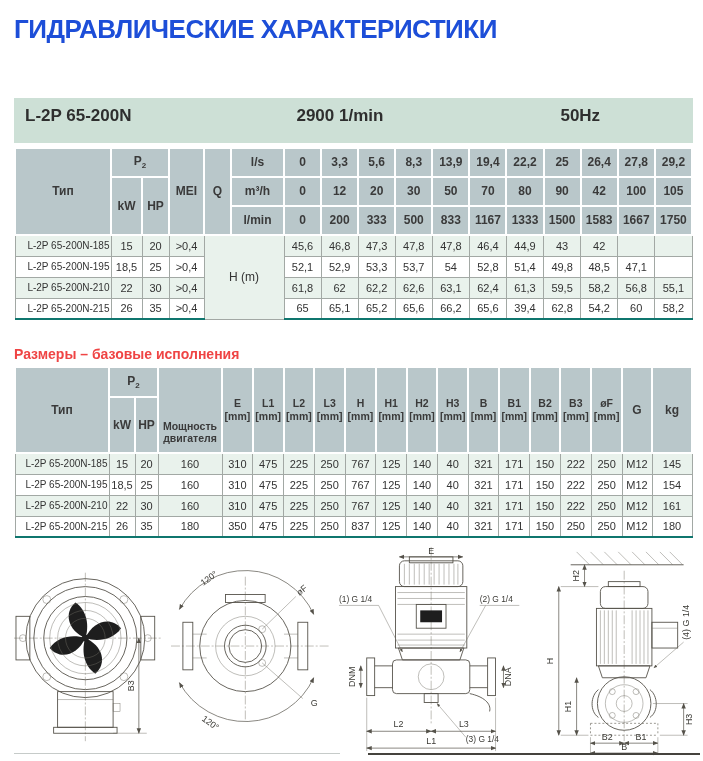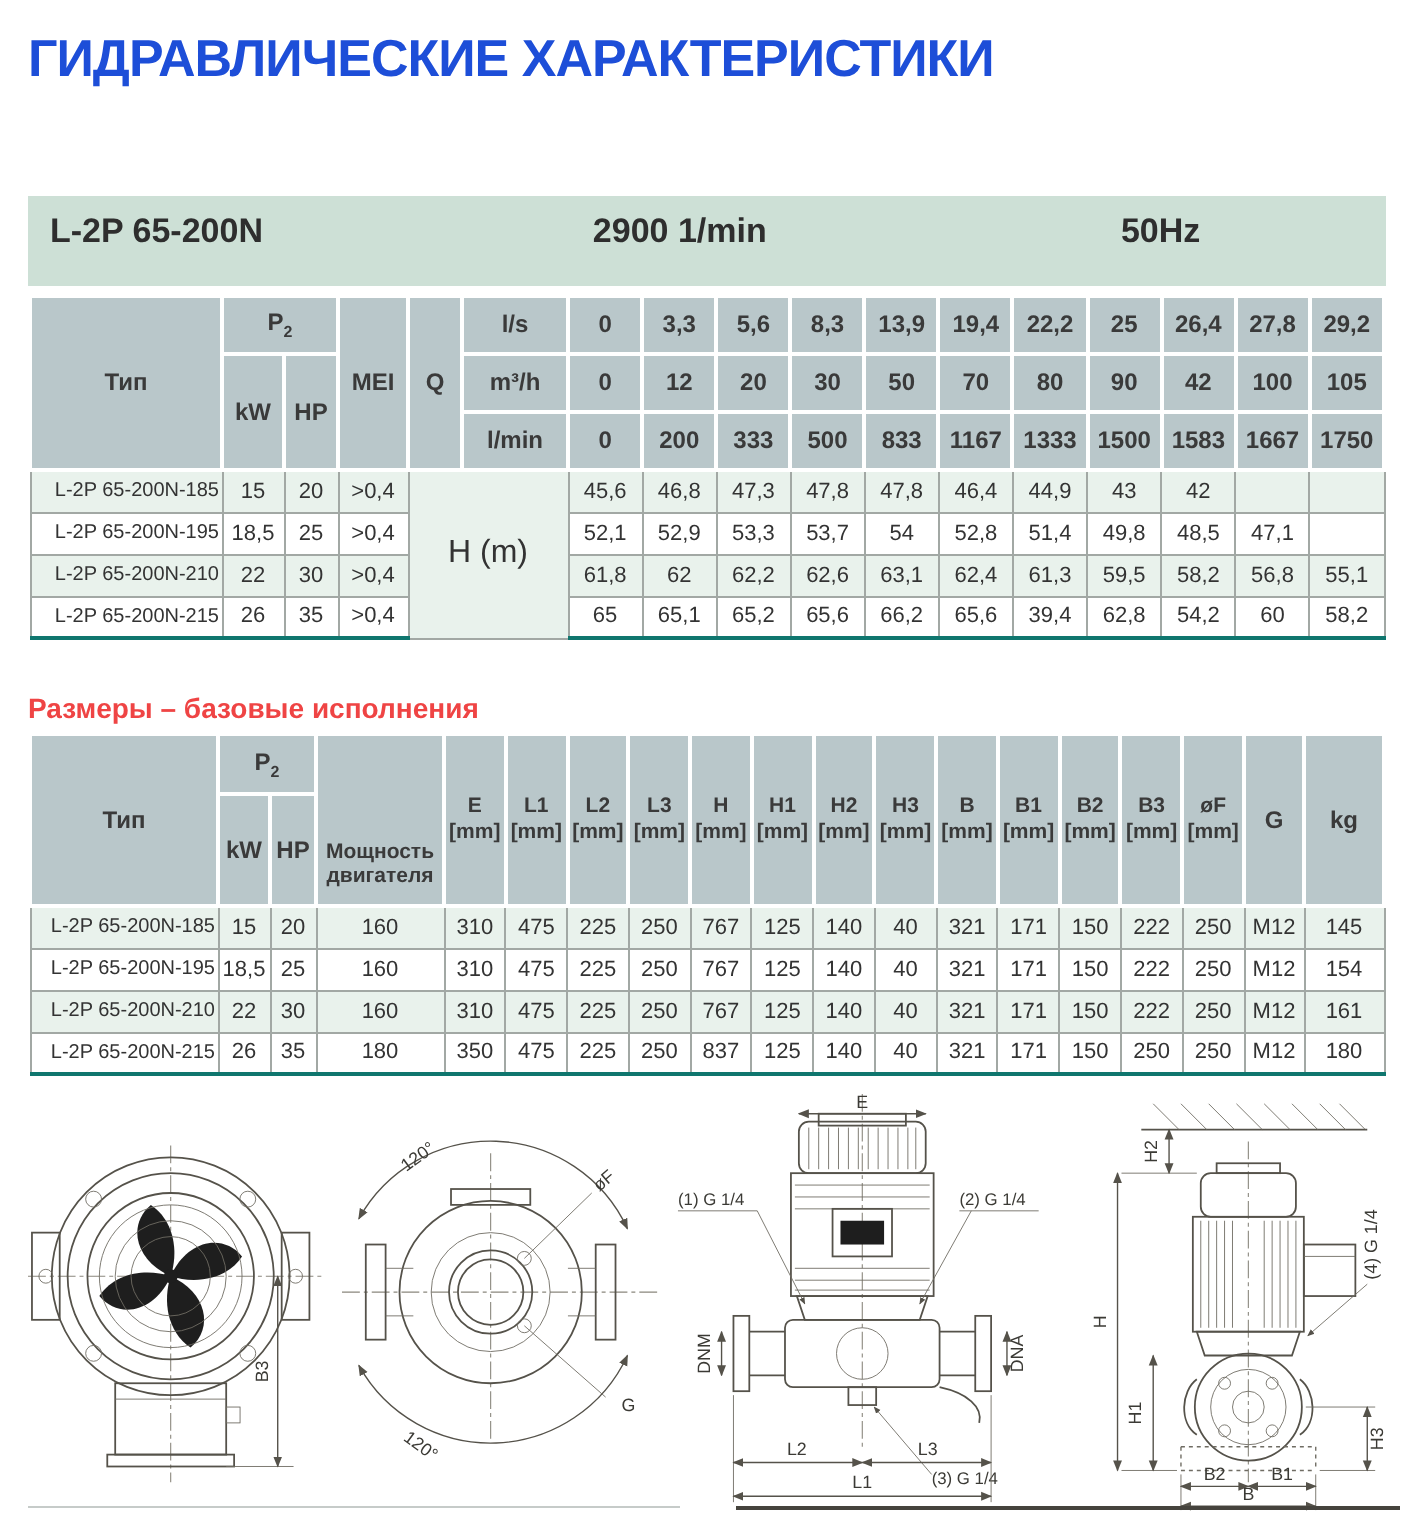--- a/index.html
+++ b/index.html
@@ -16,21 +16,21 @@
   .band .speed { left:48%; transform:translateX(-50%); }
   .band .freq  { left:83.4%; transform:translateX(-50%); }
 
   table.tbl { border-collapse:collapse; table-layout:fixed; width:679px; margin-top:4px; }
   .tbl th { background:#b9c7ca; border:2px solid #fff; font-size:12px; font-weight:bold; color:#3a3a3a;
             text-align:center; vertical-align:middle; padding:0; line-height:1.2; }
   .tbl th sub { font-size:8px; }
   .tbl td { border:1px solid #a2a8a4; font-size:11px; color:#333; text-align:center; vertical-align:middle;
             height:21px; padding:0 1px; background:#fff; }
   .tbl tr.alt td { background:#e9f2ec; }
-  .tbl td.hm { background:#fff; font-size:16px; }
+  .tbl td.hm { background:#fff; font-size:12px; }
   .tbl td.type-c { text-align:right; padding-left:8px; font-size:10px; white-space:nowrap; }
   .tbl tbody tr:last-child td { border-bottom:2px solid #0f766e; }
   .t1 thead th.hrow { height:29px; }
   .t2 thead tr.hrow1 th { height:30px; }
   .t2 thead tr.hrow2 th { height:56px; }
   .t2 th.dim-h { font-size:10.5px; }
   .t2 th.motor-h { font-size:10.5px; vertical-align:bottom; padding-bottom:7px; }
 
   h2.sec { margin-top:26px; font-size:14px; font-weight:bold; color:#ef4444; }
   .t2 { margin-top:14px; }

